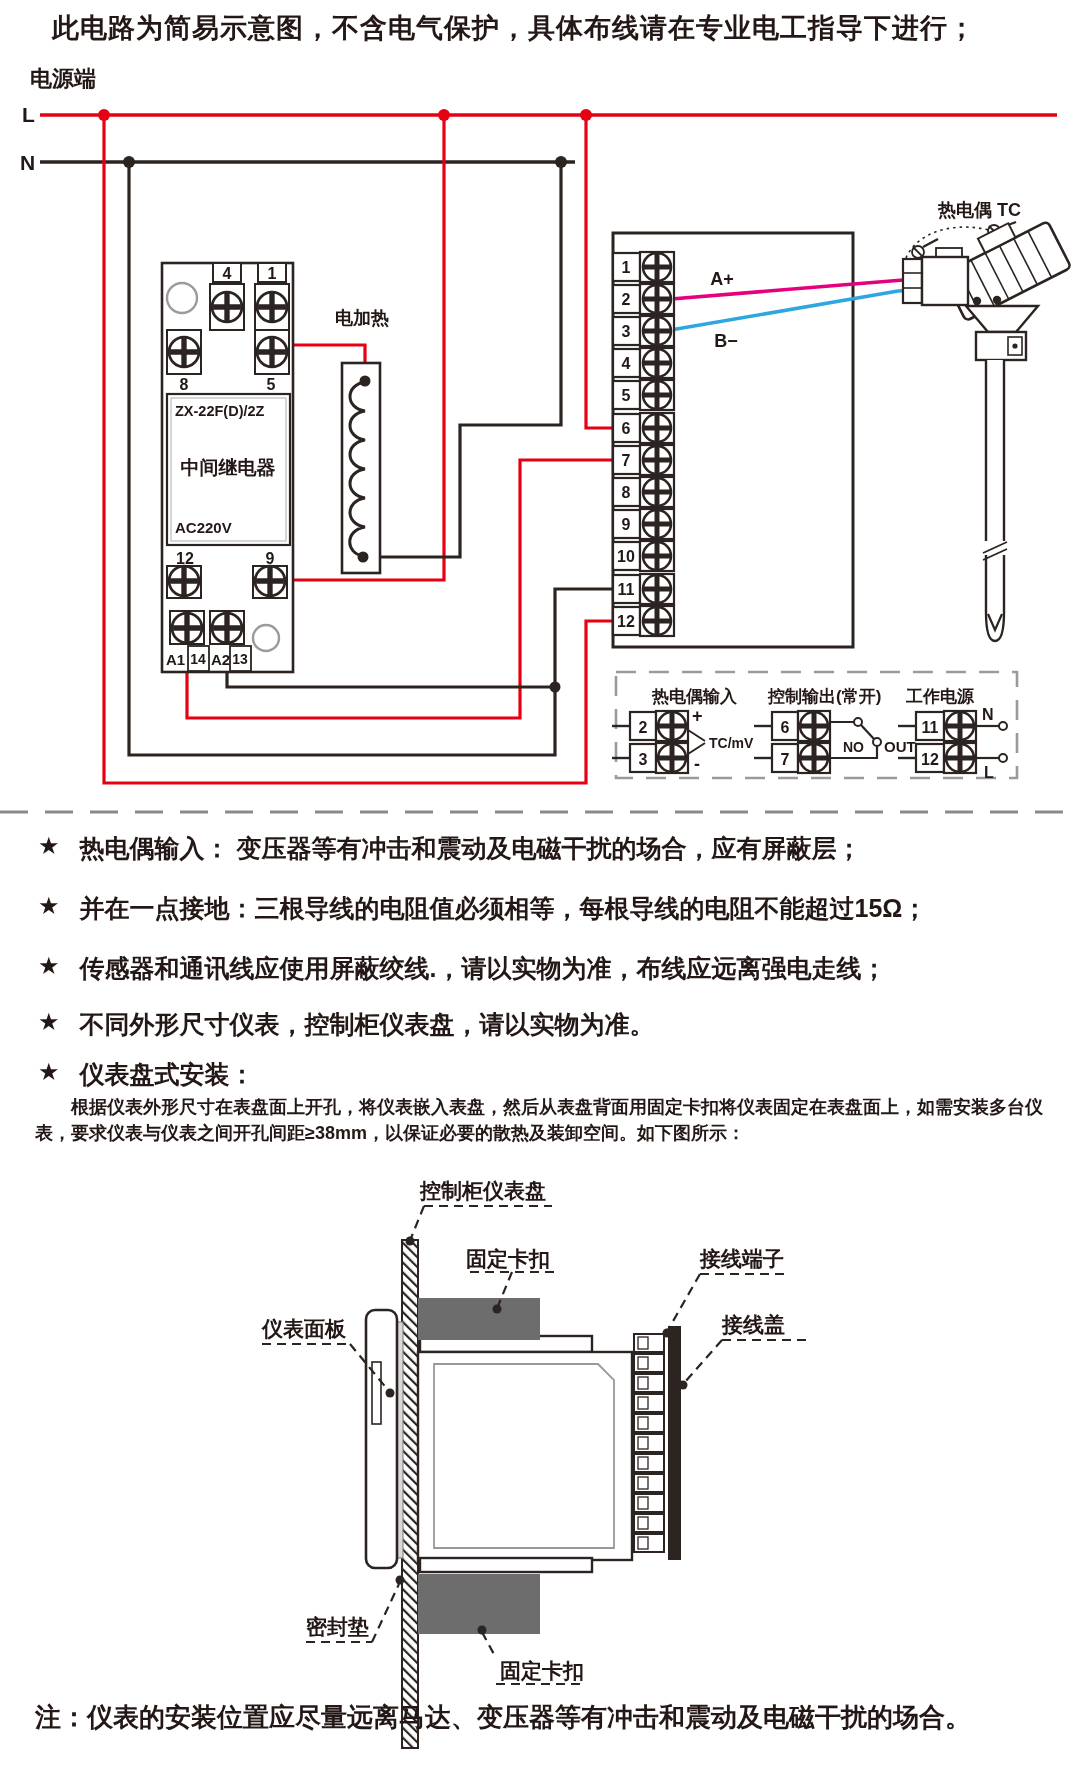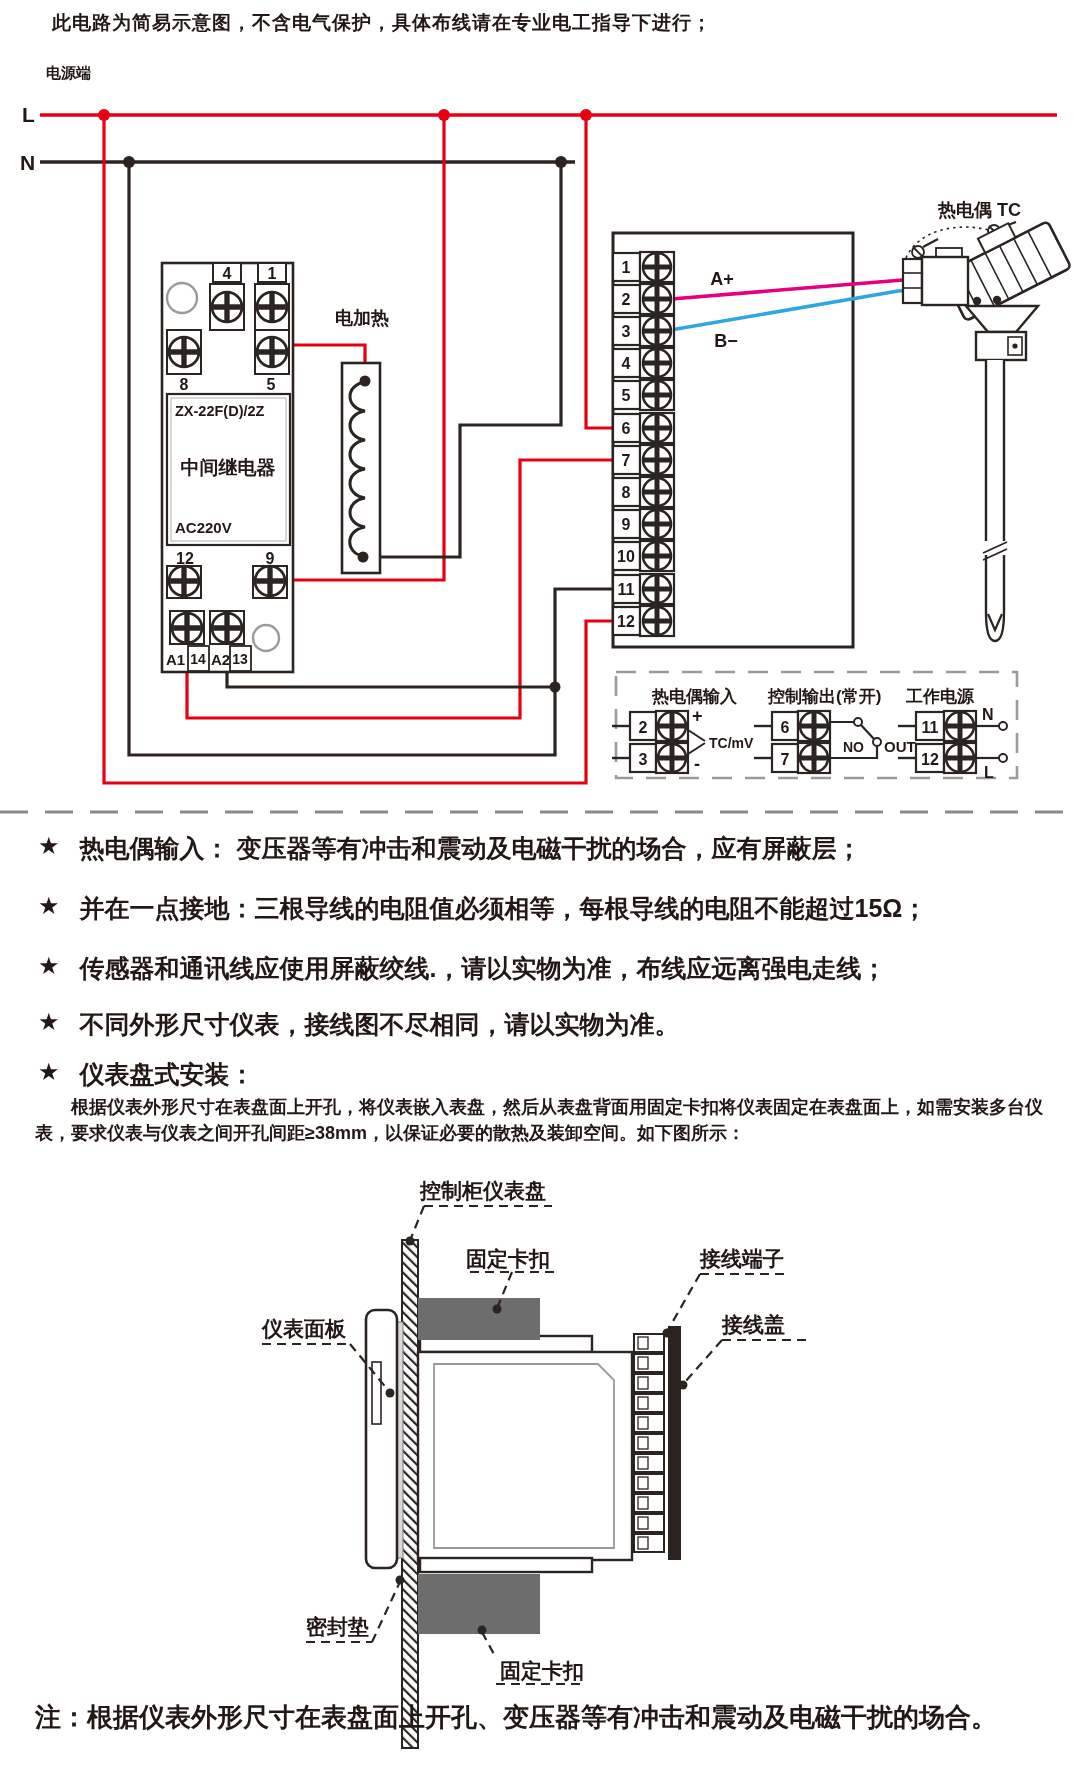--- a/index.html
+++ b/index.html
@@ -1,19 +1,19 @@
 <!DOCTYPE html>
 <html><head>
 <meta charset="utf-8">
 <style>
   html,body{margin:0;padding:0;}
   body{width:1080px;height:1789px;position:relative;background:#fff;color:#231815;
        font-family:"Liberation Sans","DejaVu Sans",sans-serif;overflow:hidden;}
   .abs{position:absolute;}
-  .title{left:52px;top:10px;font-size:19px;font-weight:700;letter-spacing:1px;}
+  .title{left:52px;top:10px;font-size:27px;font-weight:700;letter-spacing:1px;}
   .note-line{left:38px;display:flex;gap:20px;font-size:25px;font-weight:700;white-space:nowrap;}
   .note-star{font-size:24px;}
   .para{left:35px;top:1094px;width:1010px;font-size:18px;font-weight:700;line-height:1.45;text-indent:2em;}
   .bottom-note{left:35px;top:1700px;font-size:26px;font-weight:700;white-space:nowrap;}
   svg{position:absolute;left:0;top:0;}
   svg text{font-family:"Liberation Sans","DejaVu Sans",sans-serif;fill:#231815;}
 </style>
 </head>
 <body>
 
@@ -331,38 +331,38 @@
       <text x="700" y="1266">接线端子</text>
       <text x="722" y="1332">接线盖</text>
       <text x="262" y="1336">仪表面板</text>
       <text x="306" y="1634">密封垫</text>
       <text x="500" y="1678">固定卡扣</text>
     </g>
   </g>
 </svg>
 
 <div class="abs title">此电路为简易示意图，不含电气保护，具体布线请在专业电工指导下进行；</div>
-<div class="abs" style="left:46px;top:64px;font-size:15px;font-weight:700;">电源端</div>
+<div class="abs" style="left:30px;top:64px;font-size:22px;font-weight:700;">电源端</div>
 
 <div class="abs note-line" style="top:832px;">
   <span class="note-star">★</span>
   <span>热电偶输入： 变压器等有冲击和震动及电磁干扰的场合，应有屏蔽层；</span>
 </div>
 <div class="abs note-line" style="top:892px;">
   <span class="note-star">★</span>
   <span>并在一点接地：三根导线的电阻值必须相等，每根导线的电阻不能超过15Ω；</span>
 </div>
 <div class="abs note-line" style="top:952px;">
   <span class="note-star">★</span>
   <span>传感器和通讯线应使用屏蔽绞线.，请以实物为准，布线应远离强电走线；</span>
 </div>
 <div class="abs note-line" style="top:1008px;">
   <span class="note-star">★</span>
-  <span>不同外形尺寸仪表，接线图不尽相同，请以实物为准。</span>
+  <span>不同外形尺寸仪表，控制柜仪表盘，请以实物为准。</span>
 </div>
 <div class="abs note-line" style="top:1058px;">
   <span class="note-star">★</span>
   <span>仪表盘式安装：</span>
 </div>
 
 <div class="abs para">根据仪表外形尺寸在表盘面上开孔，将仪表嵌入表盘，然后从表盘背面用固定卡扣将仪表固定在表盘面上，如需安装多台仪表，要求仪表与仪表之间开孔间距≥38mm，以保证必要的散热及装卸空间。如下图所示：</div>
 
-<div class="abs bottom-note">注：根据仪表外形尺寸在表盘面上开孔、变压器等有冲击和震动及电磁干扰的场合。</div>
+<div class="abs bottom-note">注：仪表的安装位置应尽量远离马达、变压器等有冲击和震动及电磁干扰的场合。</div>
 
 </body></html>

